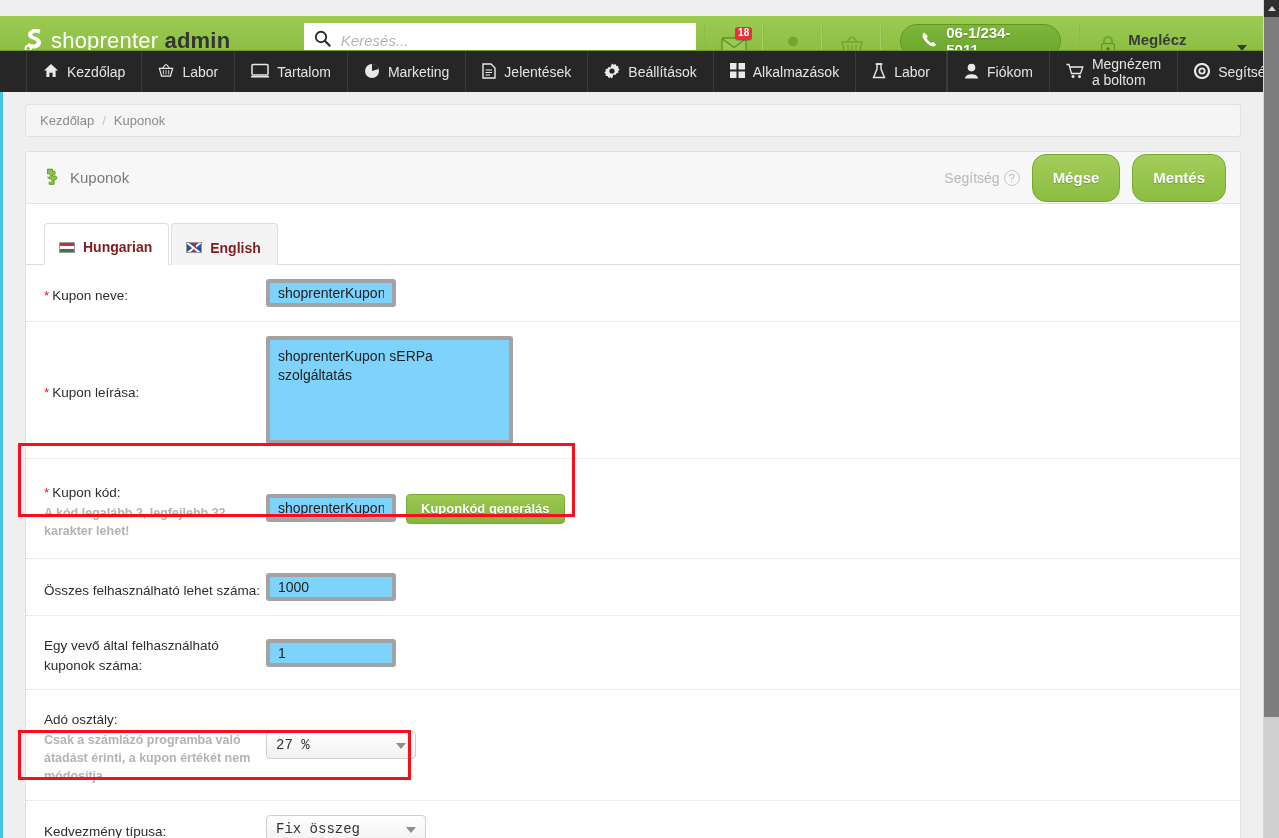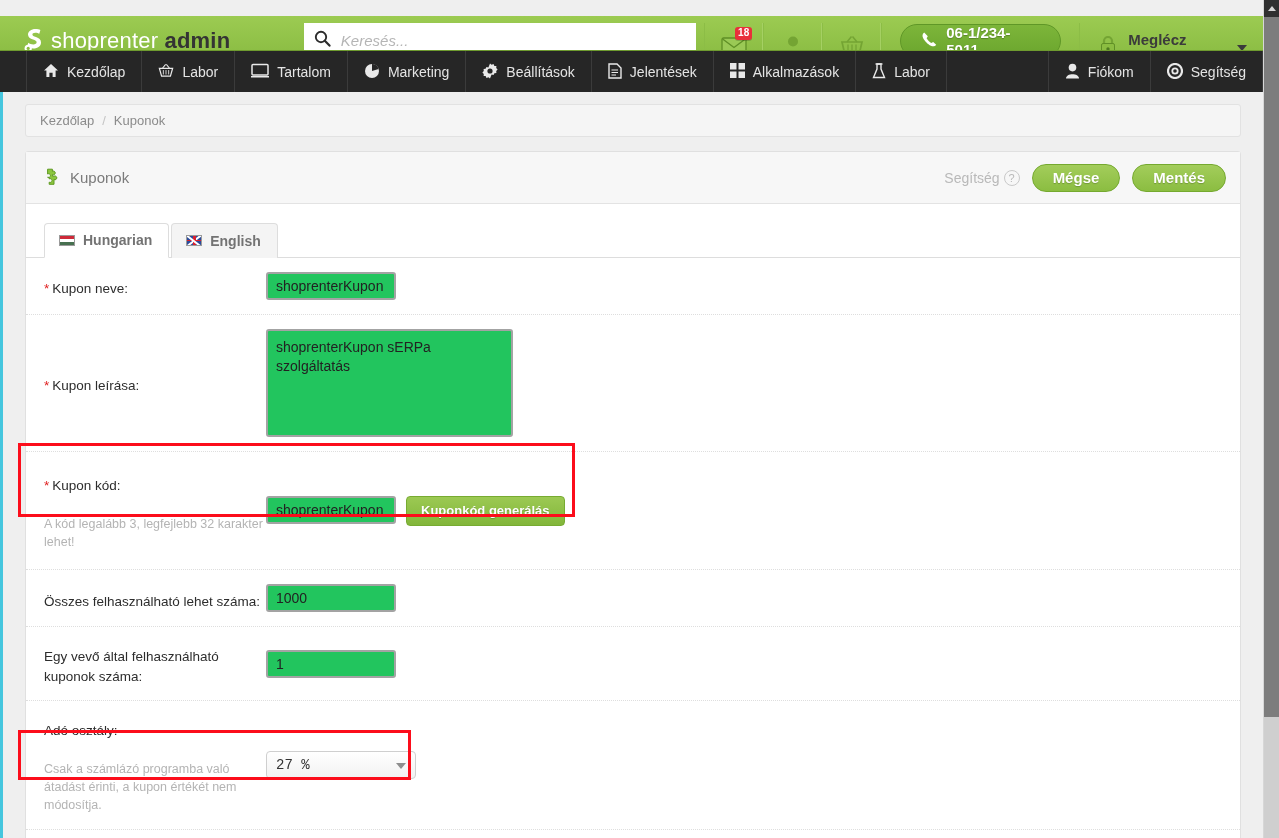--- a/index.html
+++ b/index.html
@@ -123,33 +123,33 @@
   }
   .card-title { display: flex; align-items: center; gap: 10px; font-size: 15px; color: #7b7b7b; }
   .card-head-right { margin-left: auto; display: flex; align-items: center; gap: 12px; }
   .help-link { color: #b9b9b9; font-size: 14px; display: flex; align-items: center; gap: 4px; cursor: pointer; }
   .help-q {
     display: inline-flex; align-items: center; justify-content: center;
     width: 16px; height: 16px; border-radius: 50%; border: 1px solid #c9c9c9;
     font-size: 11px; color: #b9b9b9;
   }
   .btn {
-    height: 28px; padding: 0 20px; border-radius: 14px; border: 1px solid #75a92f;
+    height: 48px; padding: 0 20px; border-radius: 14px; border: 1px solid #75a92f;
     background: linear-gradient(to bottom,#a3cd5b,#8bbd41);
     color: #fff; font-size: 15px; font-weight: bold; cursor: pointer;
     text-shadow: 0 1px 1px rgba(0,0,0,.22);
     display: inline-flex; align-items: center; justify-content: center;
     font-family: "Liberation Sans", sans-serif;
   }
 
   
   .tabs-row { padding: 18px 18px 0 18px; border-bottom: 1px solid #ddd; display: flex; gap: 2px; }
   .tab {
     display: flex; align-items: center; gap: 8px;
-    padding: 8px 16px 9px 14px; font-size: 14px; font-weight: bold; color: #737373;
+    padding: 15px 16px 9px 14px; font-size: 14px; font-weight: bold; color: #7f1d1d;
     border: 1px solid #ddd; border-bottom: none;
     border-radius: 4px 4px 0 0; background: #f4f4f4; cursor: pointer;
     position: relative; top: 1px;
   }
   .tab.active { background: #fff; border-bottom: 1px solid #fff; }
   .flag { width: 16px; height: 11px; display: inline-block; border: 1px solid #9a9a9a; }
   .flag-hu { background: linear-gradient(to bottom,#ce2939 0 33.3%,#ffffff 33.3% 66.6%,#477050 66.6% 100%); }
   .flag-en { background: #2b4a9b; position: relative; overflow: hidden; }
   .flag-en::before, .flag-en::after {
     content: ""; position: absolute; left: -20%; top: 45%; width: 140%; height: 2px; background: #fff;
@@ -165,25 +165,25 @@
   
   .form { padding: 0 0 0 0; }
   .frow {
     display: flex; align-items: center;
     padding: 14px 18px; border-bottom: 1px dotted #dedede;
     min-height: 50px; position: relative;
   }
   .flabel { width: 222px; flex: 0 0 222px; padding-top: 6px; }
   .flabel .lbl { font-size: 13.5px; color: #2d2d2d; line-height: 1.35; }
   .flabel .req { color: #e02020; margin-right: 3px; }
-  .flabel .hint { display: block; font-size: 12.5px; color: #b4b4b4; line-height: 1.45; margin-top: 20px; }
+  .flabel .hint { display: block; font-size: 12.5px; color: #b4b4b4; line-height: 1.45; margin-top: 2px; font-weight: bold; }
 
   .fcontrol { display: flex; align-items: flex-start; gap: 10px; }
   input.txt, textarea.txt {
-    border: 2px solid #a3a3a3; border-radius: 3px; background: #22c55e;
+    border: 4px solid #a3a3a3; border-radius: 3px; background: #7dd3fc;
     font-family: "Liberation Sans", sans-serif; font-size: 14px; color: #222;
     padding: 0 8px; height: 28px; width: 130px; outline: none;
   }
   input.txt.w130 { width: 130px; }
   textarea.txt {
     width: 247px; height: 108px; padding: 7px 8px; resize: none; line-height: 1.35;
   }
   select.sel, .selbox {
     appearance: none; -webkit-appearance: none;
     border: 1px solid #cfcfcf; border-radius: 4px;
@@ -347,35 +347,35 @@
       <span>
         <svg width="16" height="16" viewBox="0 0 16 16">
           <circle cx="8" cy="8" r="7" fill="#e9e9e9"></circle>
           <path d="M8 8 L8 1 A7 7 0 0 1 14.6 6 Z" fill="#262626"></path>
         </svg>
       </span>
       <span>Marketing</span>
     </div>
     <div class="nav-item">
       <span>
+        <svg width="14" height="16" viewBox="0 0 14 16">
+          <path d="M1 1 H9 L13 5 V15 H1 Z" fill="none" stroke="#e9e9e9" stroke-width="1.4"></path>
+          <path d="M3.5 7 H10 M3.5 9.5 H10 M3.5 12 H8" stroke="#e9e9e9" stroke-width="1.1"></path>
+        </svg>
+      </span>
+      <span>Jelentések</span>
+    </div>
+    <div class="nav-item">
+      <span>
         <svg width="16" height="16" viewBox="0 0 16 16">
           <path d="M8 0.5 l1.6 1.2 1.9-.6 .9 1.8 2 .2 -.2 2 1.4 1.5 -1.4 1.5 .2 2 -2 .2 -.9 1.8 -1.9-.6 L8 15.5 6.4 14.3 4.5 14.9 3.6 13.1 1.6 12.9 1.8 10.9 .4 9.4 1.8 7.9 1.6 5.9 3.6 5.7 4.5 3.9 6.4 4.5 Z" fill="#e9e9e9"></path>
           <circle cx="8" cy="8" r="2.6" fill="#262626"></circle>
         </svg>
       </span>
       <span>Beállítások</span>
-    </div>
-    <div class="nav-item">
-      <span>
-        <svg width="14" height="16" viewBox="0 0 14 16">
-          <path d="M1 1 H9 L13 5 V15 H1 Z" fill="none" stroke="#e9e9e9" stroke-width="1.4"></path>
-          <path d="M3.5 7 H10 M3.5 9.5 H10 M3.5 12 H8" stroke="#e9e9e9" stroke-width="1.1"></path>
-        </svg>
-      </span>
-      <span>Jelentések</span>
     </div>
     <div class="nav-item">
       <span>
         <svg width="15" height="15" viewBox="0 0 15 15">
           <rect x="0" y="0" width="6.5" height="6.5" fill="#e9e9e9"></rect>
             <rect x="8.5" y="0" width="6.5" height="6.5" fill="#e9e9e9"></rect>
           <rect x="0" y="8.5" width="6.5" height="6.5" fill="#e9e9e9"></rect>
             <rect x="8.5" y="8.5" width="6.5" height="6.5" fill="#e9e9e9"></rect>
         </svg>
       </span>
@@ -395,20 +395,30 @@
 
     <div class="nav-right">
       <div class="nav-item">
         <span>
           <svg width="15" height="16" viewBox="0 0 15 16">
             <circle cx="7.5" cy="4.6" r="3.8" fill="#e9e9e9"></circle>
             <path d="M1 15.5 C1 9.8 14 9.8 14 15.5 Z" fill="#e9e9e9"></path>
           </svg>
         </span>
         <span>Fiókom</span>
+      </div>
+      <div class="nav-item">
+        <span>
+          <svg width="18" height="16" viewBox="0 0 18 16">
+            <path d="M0.5 1.5 H3 L5.5 10.5 H14.5 L16.8 4 H4" fill="none" stroke="#e9e9e9" stroke-width="1.3"></path>
+            <circle cx="7" cy="13.6" r="1.5" fill="#e9e9e9"></circle>
+              <circle cx="13.5" cy="13.6" r="1.5" fill="#e9e9e9"></circle>
+          </svg>
+        </span>
+        <span>Megnézem a boltom</span>
       </div>
       <div class="nav-item">
         <span>
           <svg width="16" height="16" viewBox="0 0 16 16">
             <circle cx="8" cy="8" r="7" fill="none" stroke="#e9e9e9" stroke-width="2.2"></circle>
             <circle cx="8" cy="8" r="2.7" fill="none" stroke="#e9e9e9" stroke-width="1.8"></circle>
           </svg>
         </span>
         <span>Segítség</span>
       </div>

